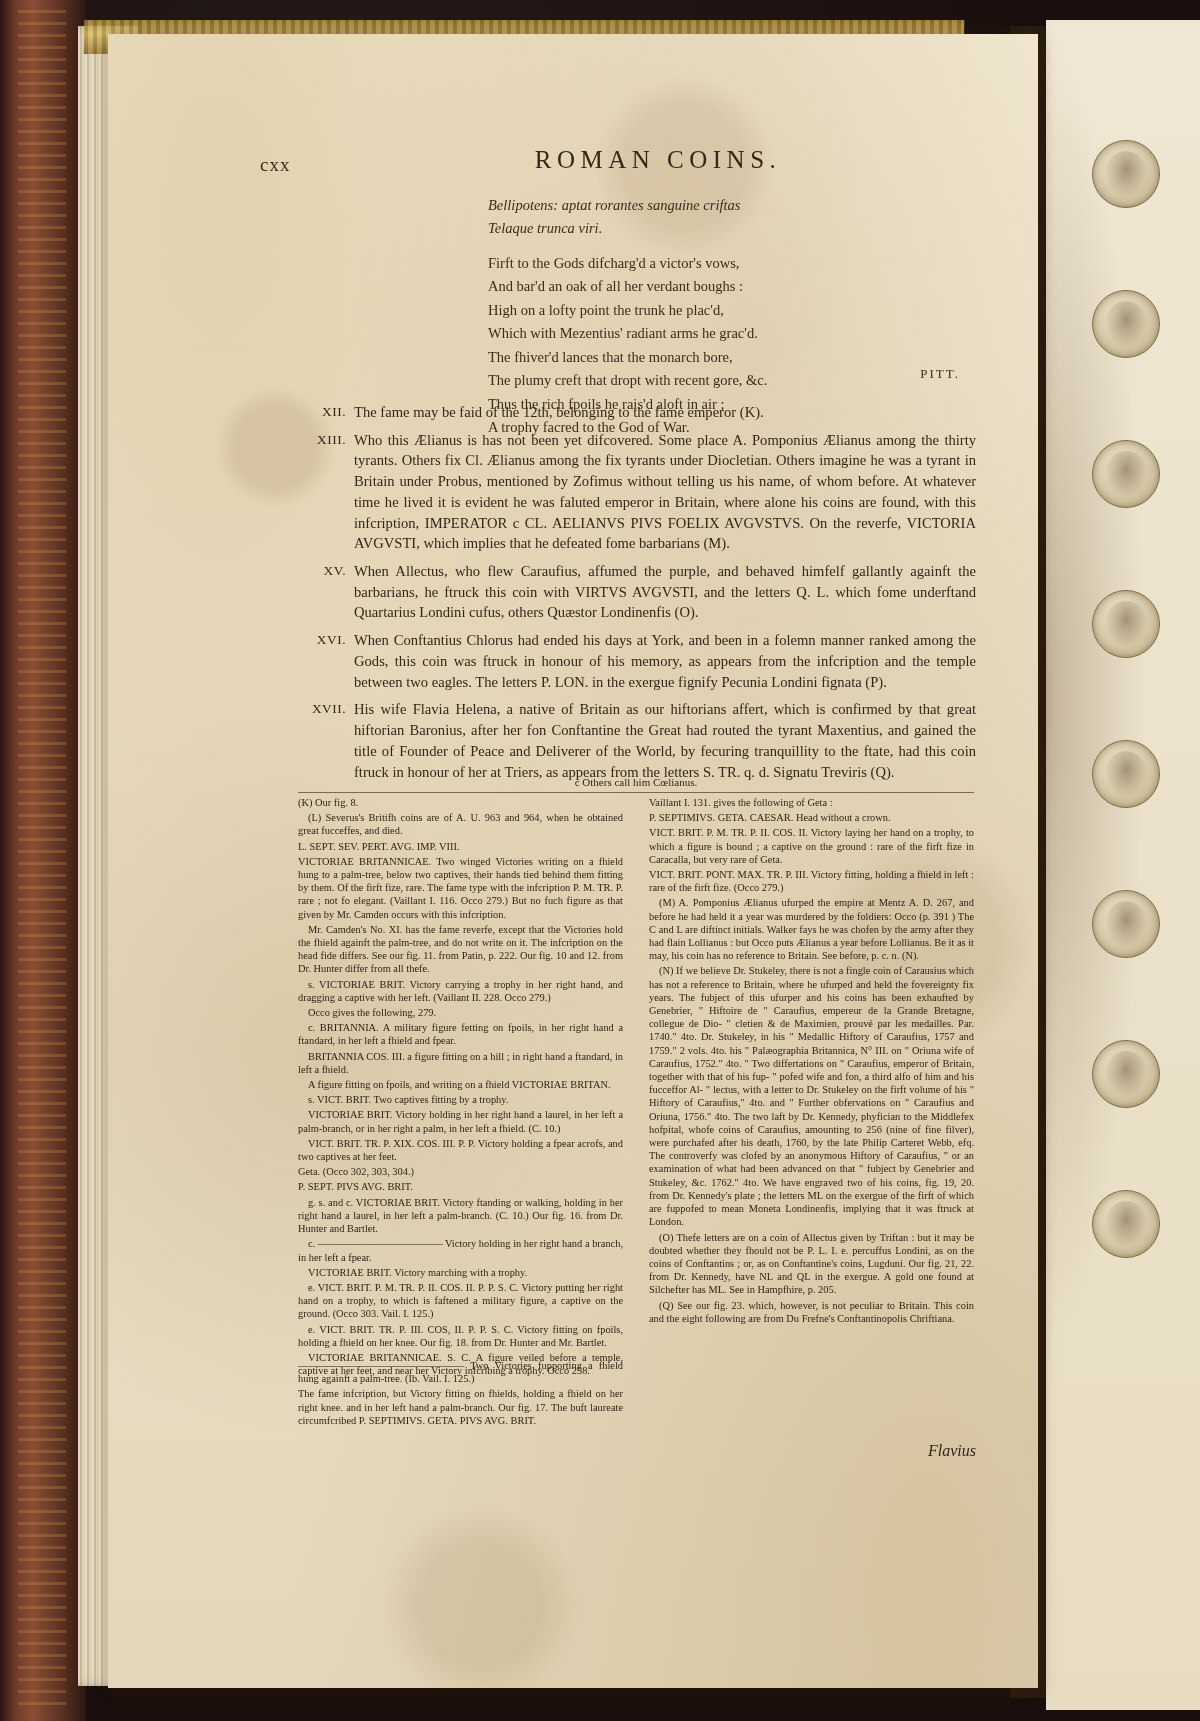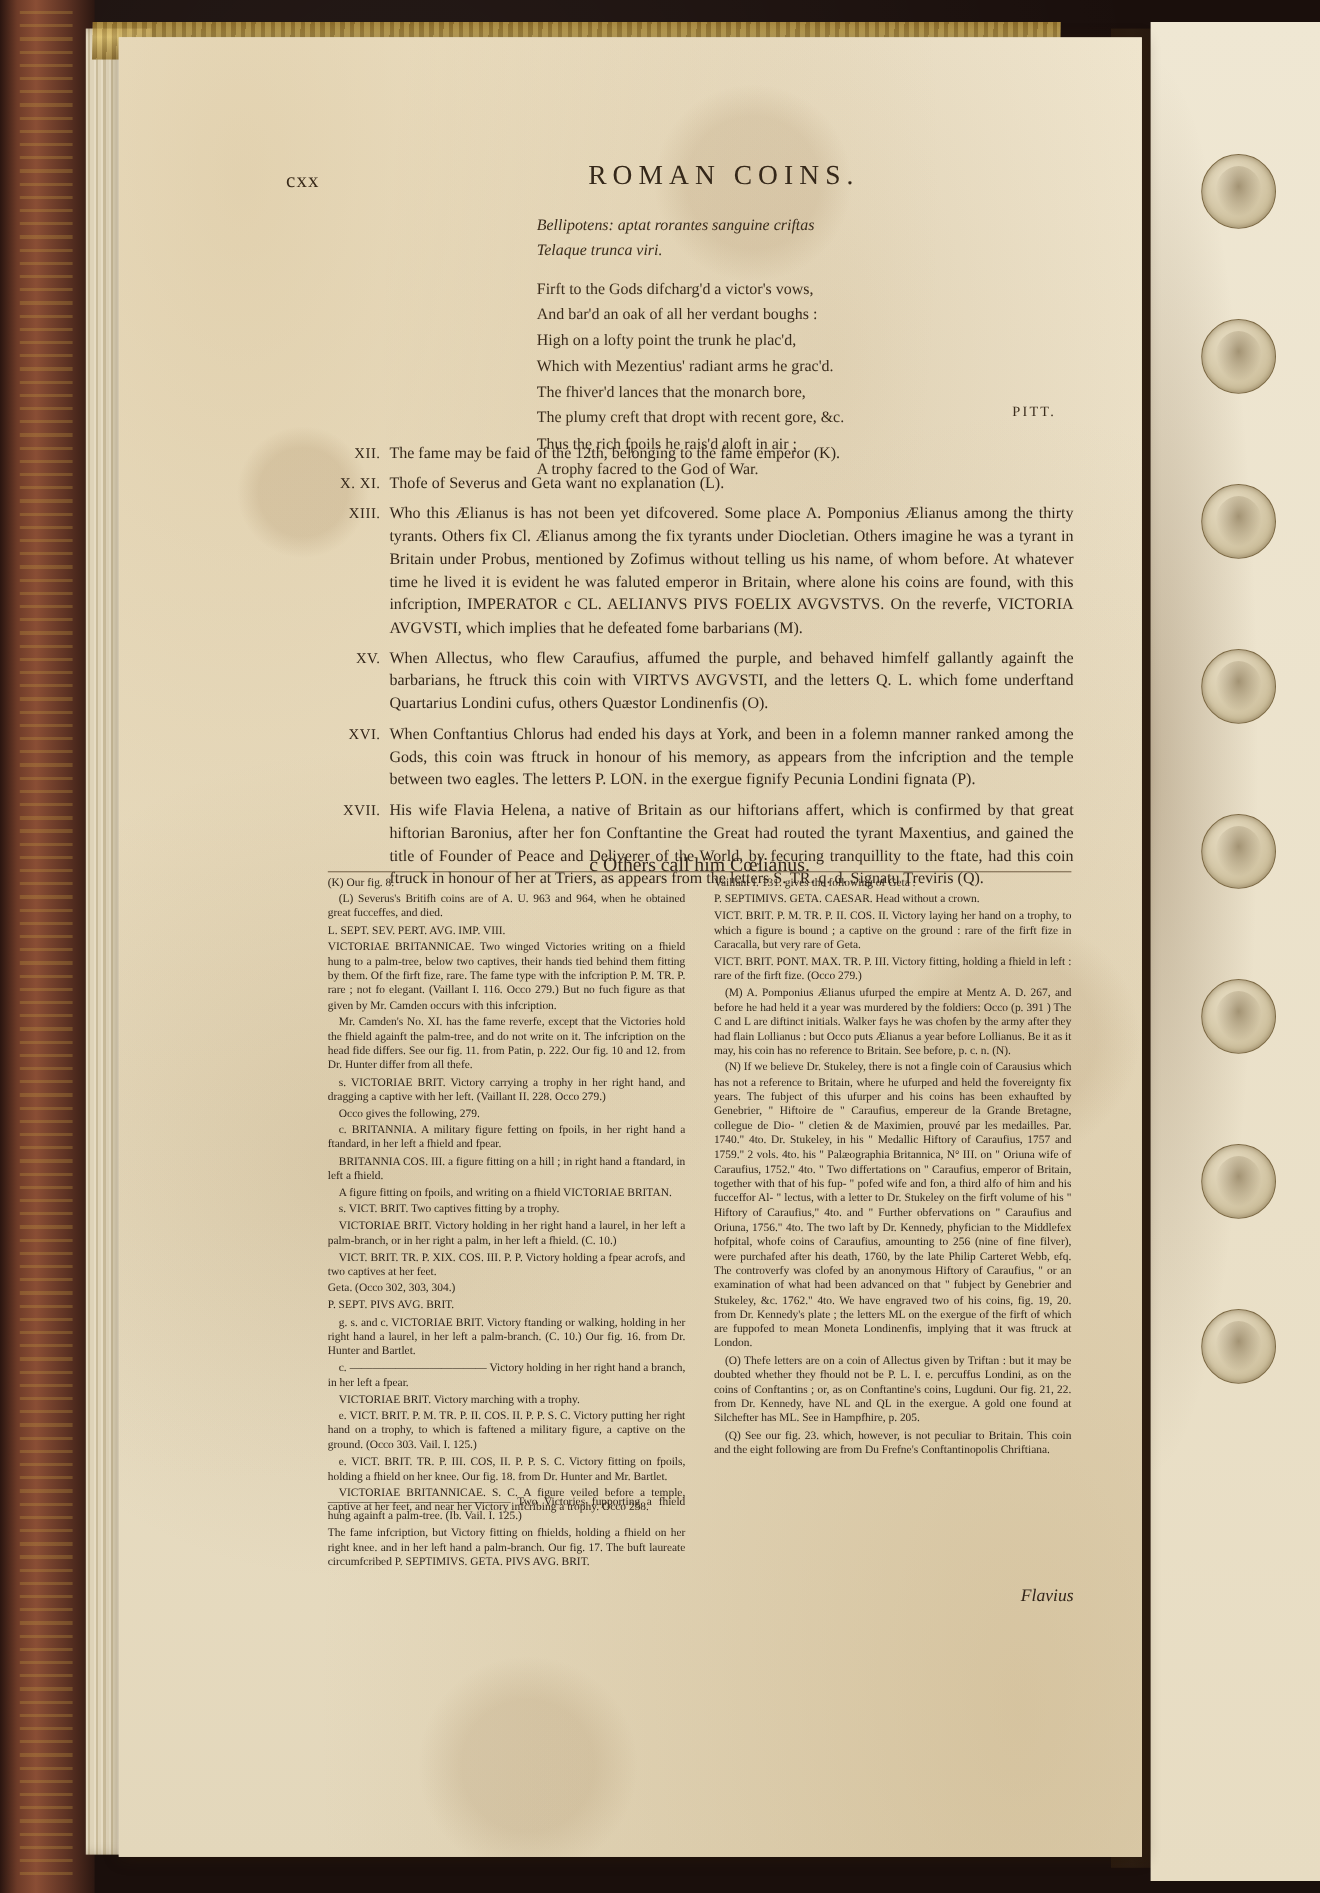--- a/index.html
+++ b/index.html
@@ -109,21 +109,21 @@
   }
   .body{
     position:absolute;left:188px;top:368px;width:680px;color:#33261a;
     font-size:14.6px;line-height:1.42;text-align:justify;
   }
   .para{position:relative;padding-left:58px;margin-bottom:7px;}
   .para .num{
     position:absolute;left:0;top:0;width:50px;text-align:right;font-size:13.4px;letter-spacing:.5px;
   }
   .footnote-head{
-    position:absolute;left:188px;top:742px;width:680px;text-align:center;font-size:18px;color:#33261a;
+    position:absolute;left:188px;top:742px;width:680px;text-align:center;font-size:11px;color:#33261a;
   }
   .rule{
     position:absolute;background:#5a452c;height:1px;opacity:.75;
   }
   .cols{
     position:absolute;left:190px;top:762px;width:676px;height:640px;
     color:#2f241a;font-size:10.4px;line-height:1.27;text-align:justify;
   }
   .col{position:absolute;top:0;width:325px;}
   .col.left{left:0;}
@@ -194,24 +194,20 @@
         <div>Thus the rich fpoils he rais'd aloft in air ;</div>
         <div>A trophy facred to the God of War.</div>
       </div>
     </div>
     <div class="pitt">PITT.</div>
 
     <div class="body">
       <div class="para">
         <span class="num">XII.</span>
         <span>The fame may be faid of the 12th, belonging to the fame emperor (K).</span>
-      </div>
-      <div class="para">
-        <span class="num">X. XI.</span>
-        <span>Thofe of Severus and Geta want no explanation (L).</span>
       </div>
       <div class="para">
         <span class="num">XIII.</span>
         <span>Who this Ælianus is has not been yet difcovered.  Some place A. Pomponius Ælianus among the thirty tyrants.  Others fix Cl. Ælianus among the fix tyrants under Diocletian.  Others imagine he was a tyrant in Britain under Probus, mentioned by Zofimus without telling us his name, of whom before.  At whatever time he lived it is evident he was faluted emperor in Britain, where alone his coins are found, with this infcription, IMPERATOR c CL. AELIANVS PIVS FOELIX AVGVSTVS.  On the reverfe, VICTORIA AVGVSTI, which implies that he defeated fome barbarians (M).</span>
       </div>
       <div class="para">
         <span class="num">XV.</span>
         <span>When Allectus, who flew Caraufius, affumed the purple, and behaved himfelf gallantly againft the barbarians, he ftruck this coin with VIRTVS AVGVSTI, and the letters Q. L. which fome underftand Quartarius Londini cufus, others Quæstor Londinenfis (O).</span>
       </div>
       <div class="para">

